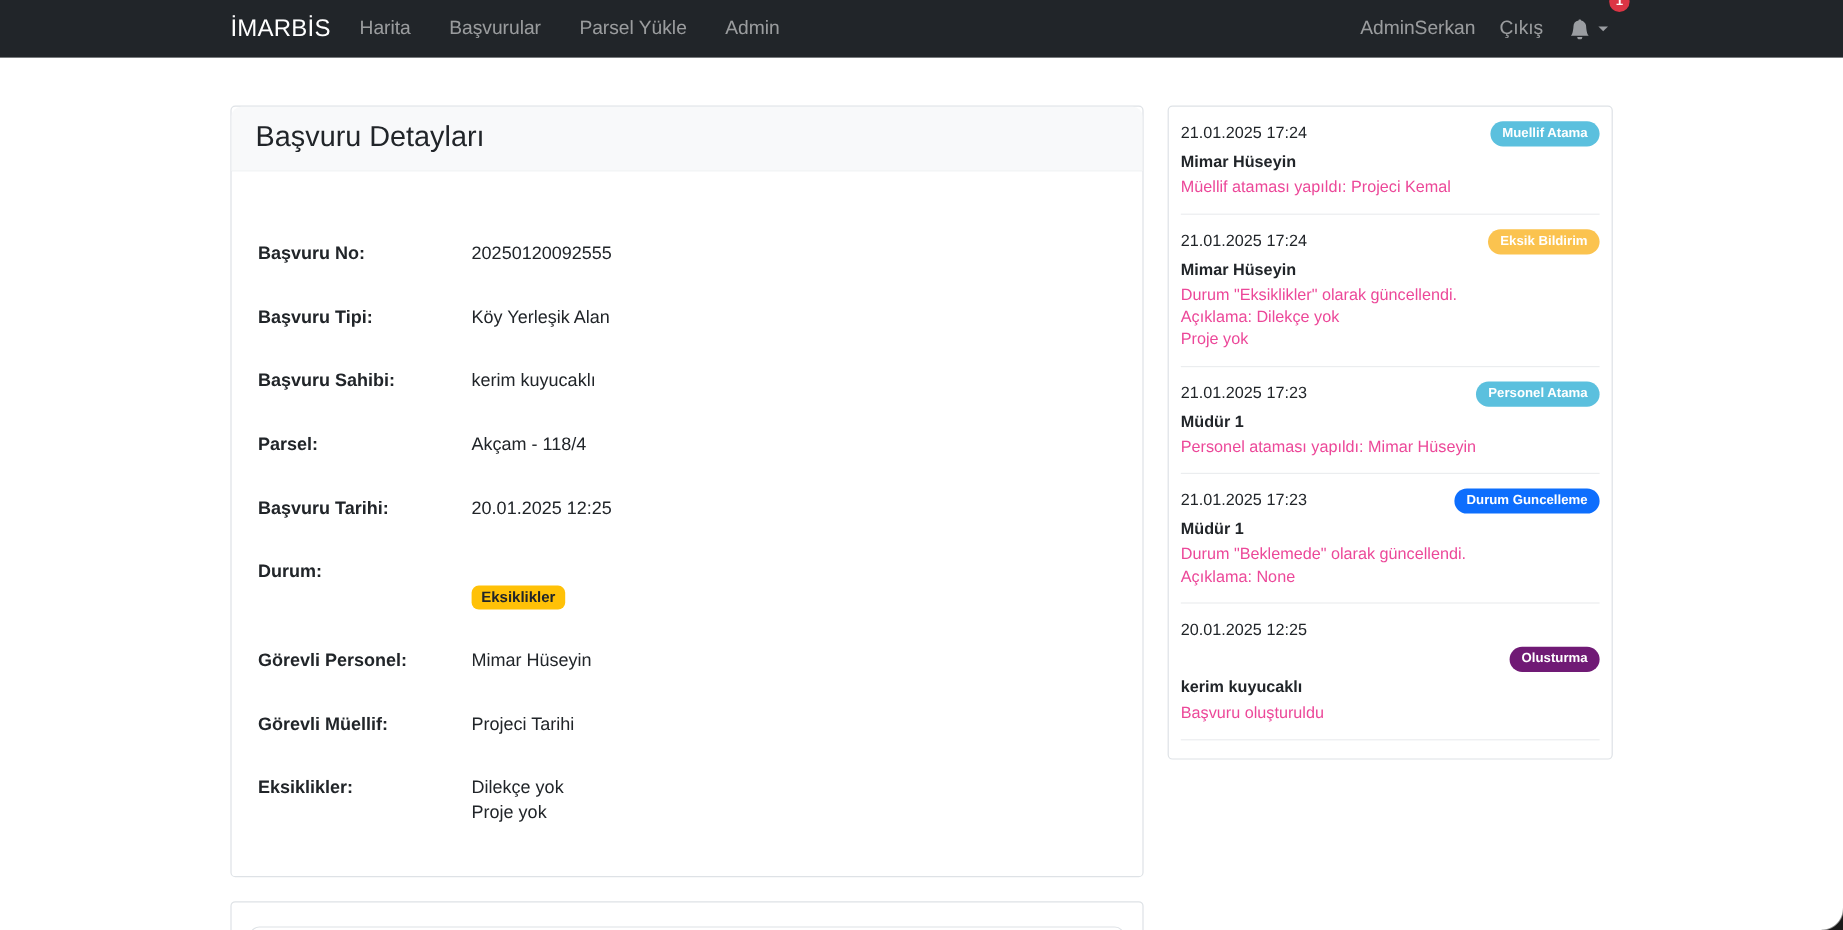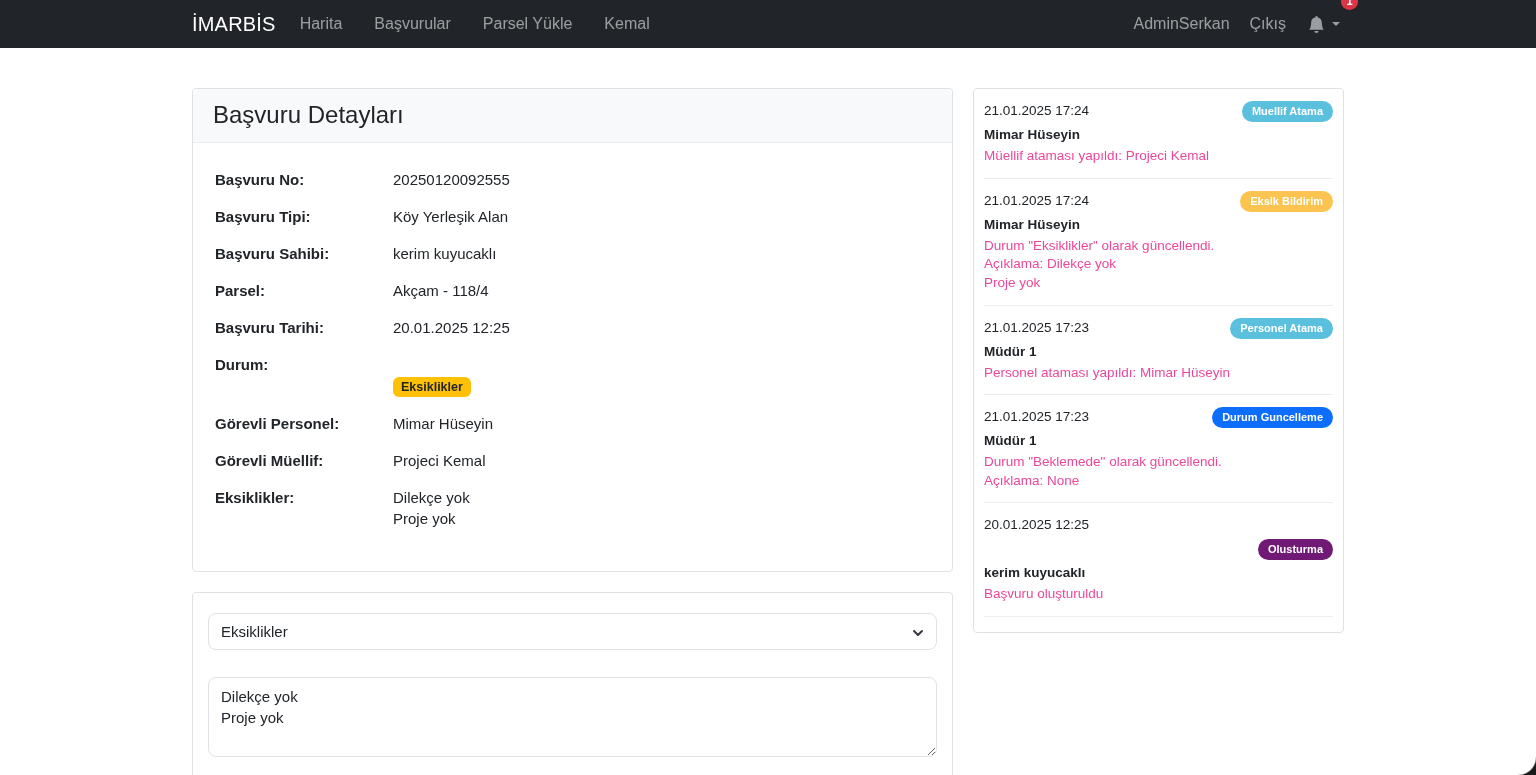--- a/index.html
+++ b/index.html
@@ -38,21 +38,21 @@
   .card-header {
     background: #f8f9fa; border-bottom: 1px solid #e9ecef;
     padding: 12px 20px; border-radius: 8px 8px 0 0;
   }
   .card-header h2 { margin: 0; font-size: 24px; font-weight: 500; line-height: 1.2; color: #212529; }
   .history-card .card-header { padding: 12px 16px; }
   .history-card .card-header h2 { font-size: 23px; }
 
   
   .details-body { padding: 26px 22px 42px; }
-  .field-row { display: flex; margin-bottom: 16px; font-size: 15px; line-height: 21px; }
+  .field-row { display: flex; margin-bottom: 16px; font-size: 15px; line-height: 21px; margin-top: 32px; }
   .field-row:last-child { margin-bottom: 0; }
   .field-label { width: 178px; flex: 0 0 178px; font-weight: 700; }
   .field-value { white-space: pre-line; }
   .status-badge {
     display: inline-block; color: #212529; font-size: 12.5px; font-weight: 700;
     padding: 4px 8px; border-radius: 6px; line-height: 1;
   }
 
   
   .update-body { padding: 20px 15px 24px; }
@@ -92,21 +92,21 @@
 </head>
 <body>
 
 <nav class="navbar">
   <div class="nav-inner">
     <a href="#" class="brand">İMARBİS</a>
     <div class="nav-links">
       <a href="#" class="nav-link">Harita</a>
       <a href="#" class="nav-link">Başvurular</a>
       <a href="#" class="nav-link">Parsel Yükle</a>
-      <a href="#" class="nav-link">Kemal</a>
+      <a href="#" class="nav-link">Admin</a>
     </div>
     <div class="nav-right">
       <a href="#" class="nav-link">AdminSerkan</a>
       <a href="#" class="nav-link">Çıkış</a>
       <div class="bell-group">
         <svg class="bell-svg" viewBox="0 0 16 16">
           <path d="M8 16a2 2 0 0 0 2-2H6a2 2 0 0 0 2 2zm.995-14.901a1 1 0 1 0-1.99 0A5.002 5.002 0 0 0 3 6c0 1.098-.5 6-2 7h14c-1.5-1-2-5.902-2-7 0-2.42-1.72-4.44-4.005-4.901z"></path>
         </svg>
         <span class="caret-down"></span>
         <span class="notif-badge" style="background-color: rgb(220, 53, 69);">1</span>
@@ -148,21 +148,21 @@
           <div class="field-value">
             <span class="status-badge" style="background-color: rgb(255, 193, 7);">Eksiklikler</span>
           </div>
         </div>
         <div class="field-row">
           <div class="field-label">Görevli Personel:</div>
           <div class="field-value">Mimar Hüseyin</div>
         </div>
         <div class="field-row">
           <div class="field-label">Görevli Müellif:</div>
-          <div class="field-value">Projeci Kemal</div>
+          <div class="field-value">Projeci Tarihi</div>
         </div>
         <div class="field-row">
           <div class="field-label">Eksiklikler:</div>
           <div class="field-value">Dilekçe yok
 Proje yok</div>
         </div>
       </div>
     </section>
 
     <section class="card">

